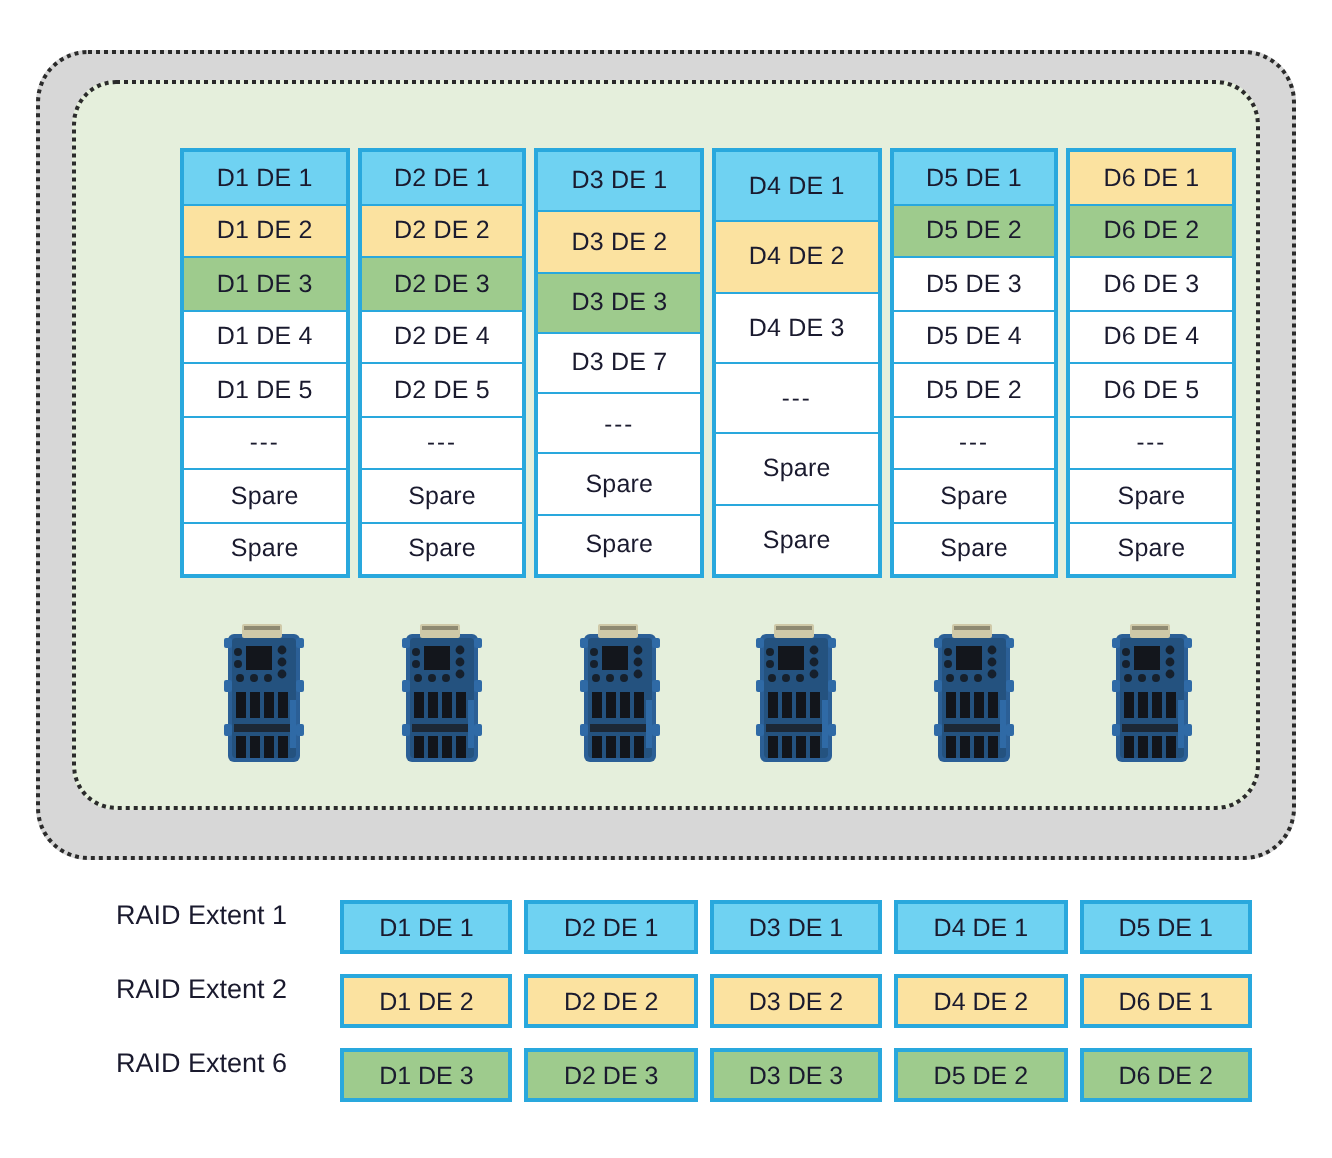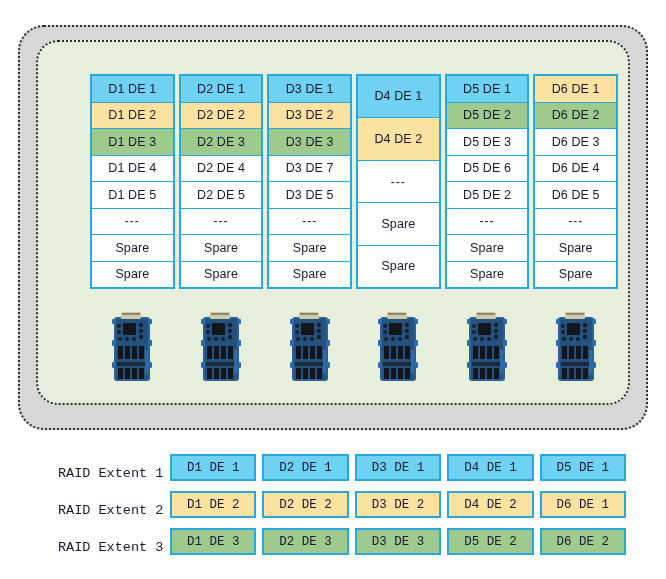--- a/index.html
+++ b/index.html
@@ -84,24 +84,23 @@
   .drive-icon{display:block;}
 
   
   .extents{
     position:absolute;
     left:40px; top:450px;
     width:586px; height:112px;
   }
   .extent-row{
     display:flex;
-    align-items:flex-end;
+    align-items:flex-start;
     height:31px;
     margin-bottom:6px;
-    font-family:Liberation Mono, monospace;
   }
   .extent-row:last-child{margin-bottom:0;}
   .extent-label{
     width:130px;
     text-align:left;
     font-size:13.5px;
     padding-left:18px;
     box-sizing:border-box;
     white-space:nowrap;
   }
@@ -150,37 +149,37 @@
       <div class="cell white">D2 DE 5</div>
       <div class="cell sep">---</div>
       <div class="cell white">Spare</div>
       <div class="cell white">Spare</div>
     </div>
     <div class="disk-column">
       <div class="cell blue">D3 DE 1</div>
       <div class="cell yellow">D3 DE 2</div>
       <div class="cell green">D3 DE 3</div>
       <div class="cell white">D3 DE 7</div>
-      <div class="cell white">D3 DE 5</div>
       <div class="cell sep">---</div>
       <div class="cell white">Spare</div>
       <div class="cell white">Spare</div>
     </div>
     <div class="disk-column">
       <div class="cell blue">D4 DE 1</div>
       <div class="cell yellow">D4 DE 2</div>
+      <div class="cell white">D4 DE 3</div>
       <div class="cell sep">---</div>
       <div class="cell white">Spare</div>
       <div class="cell white">Spare</div>
     </div>
     <div class="disk-column">
       <div class="cell blue">D5 DE 1</div>
       <div class="cell green">D5 DE 2</div>
       <div class="cell white">D5 DE 3</div>
-      <div class="cell white">D5 DE 6</div>
+      <div class="cell white">D5 DE 4</div>
       <div class="cell white">D5 DE 2</div>
       <div class="cell sep">---</div>
       <div class="cell white">Spare</div>
       <div class="cell white">Spare</div>
     </div>
     <div class="disk-column">
       <div class="cell yellow">D6 DE 1</div>
       <div class="cell green">D6 DE 2</div>
       <div class="cell white">D6 DE 3</div>
       <div class="cell white">D6 DE 4</div>
@@ -407,21 +406,21 @@
       <div class="extent-label">RAID Extent 2</div>
       <div class="extent-boxes">
         <div class="extent-box yellow">D1 DE 2</div>
         <div class="extent-box yellow">D2 DE 2</div>
         <div class="extent-box yellow">D3 DE 2</div>
         <div class="extent-box yellow">D4 DE 2</div>
         <div class="extent-box yellow">D6 DE 1</div>
       </div>
     </div>
     <div class="extent-row">
-      <div class="extent-label">RAID Extent 3</div>
+      <div class="extent-label">RAID Extent 6</div>
       <div class="extent-boxes">
         <div class="extent-box green">D1 DE 3</div>
         <div class="extent-box green">D2 DE 3</div>
         <div class="extent-box green">D3 DE 3</div>
         <div class="extent-box green">D5 DE 2</div>
         <div class="extent-box green">D6 DE 2</div>
       </div>
     </div>
   </div>
 

